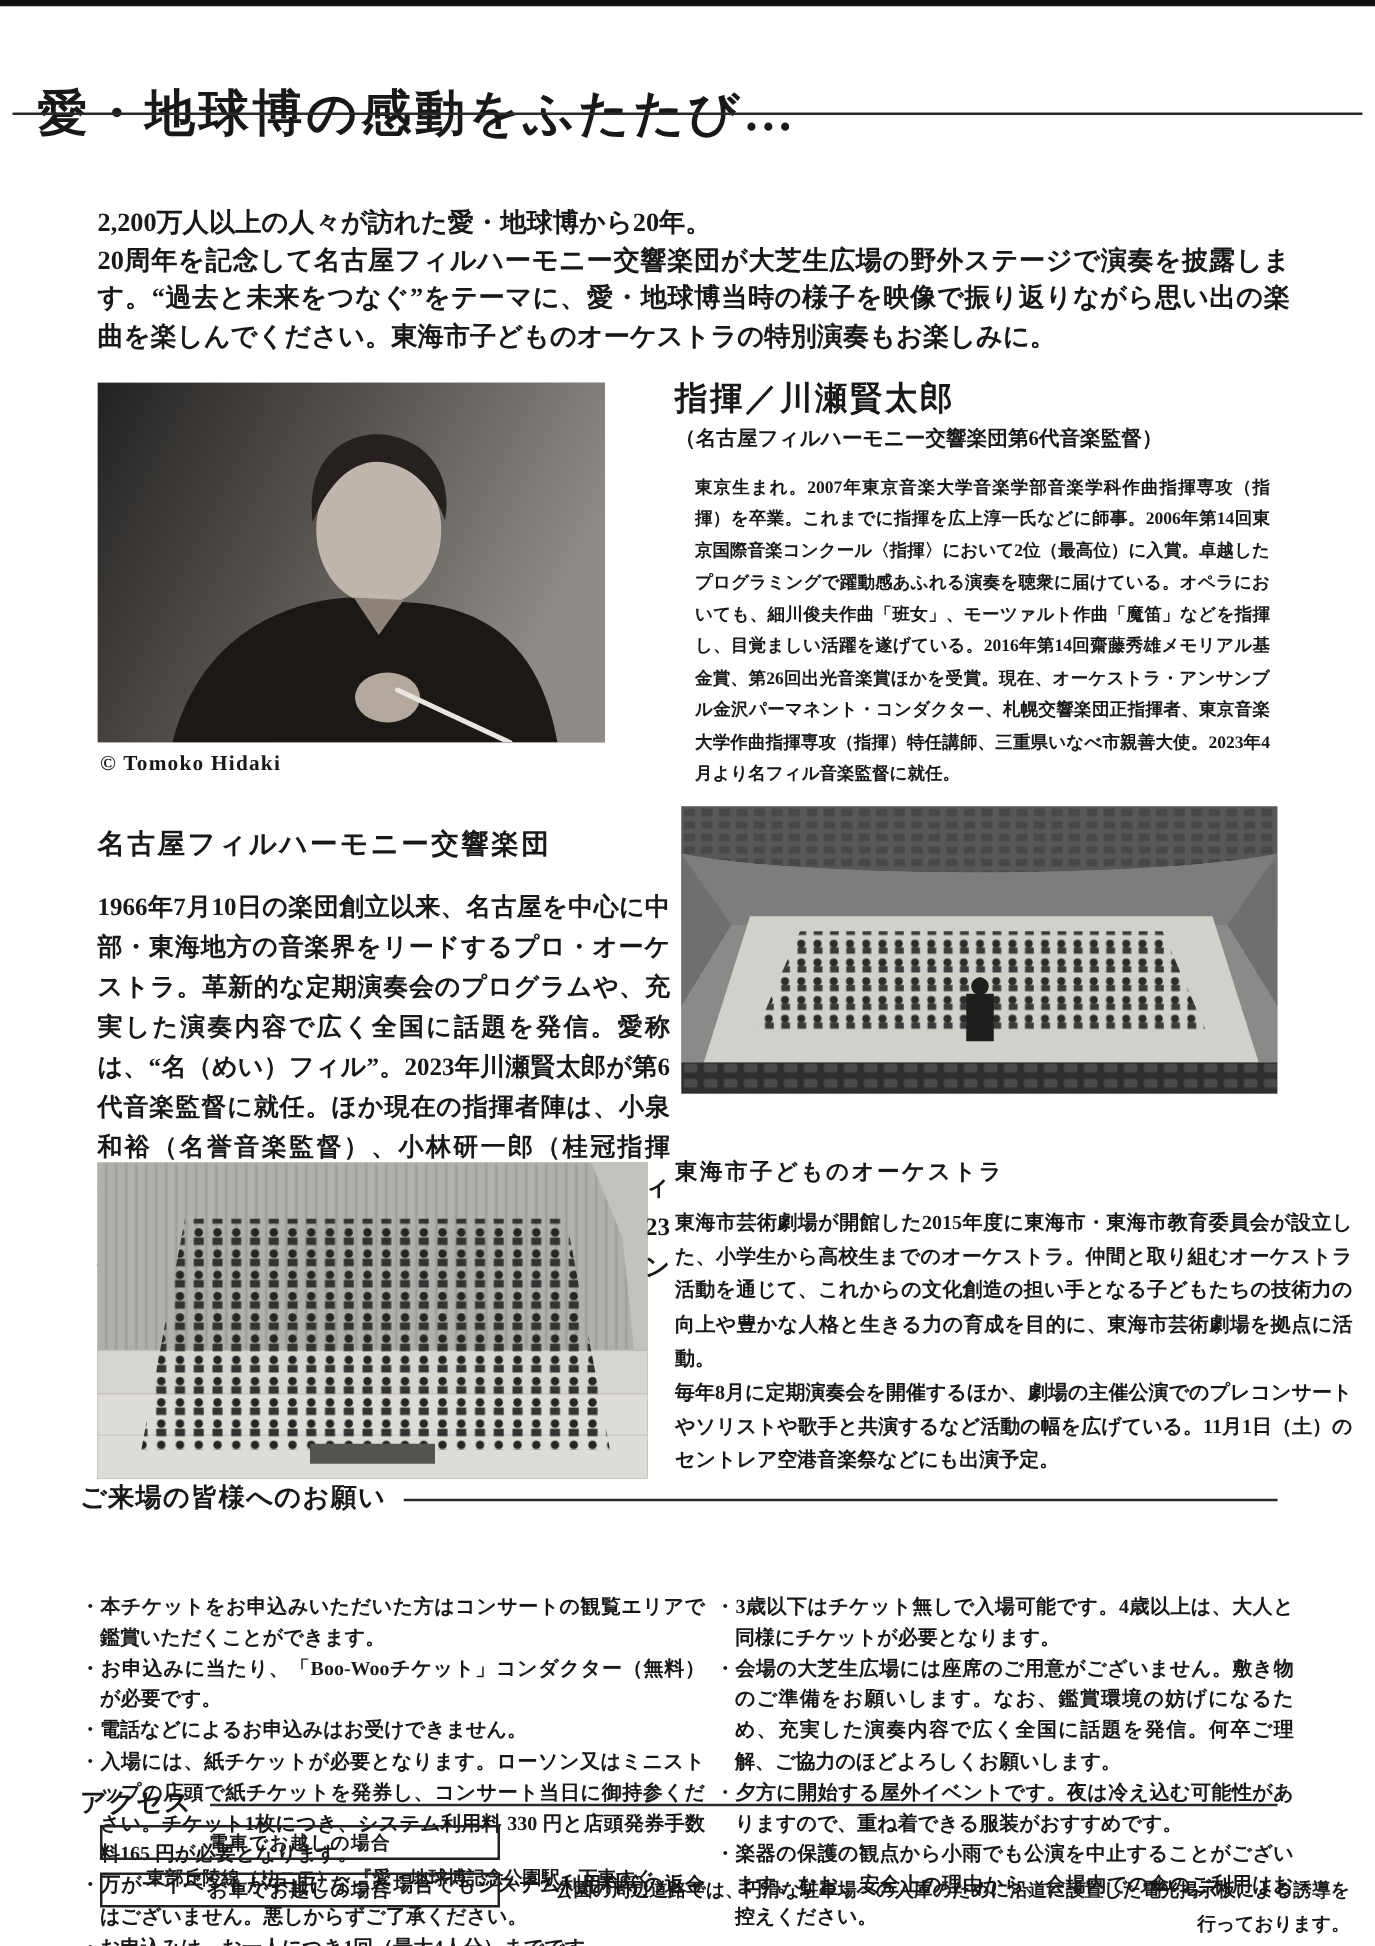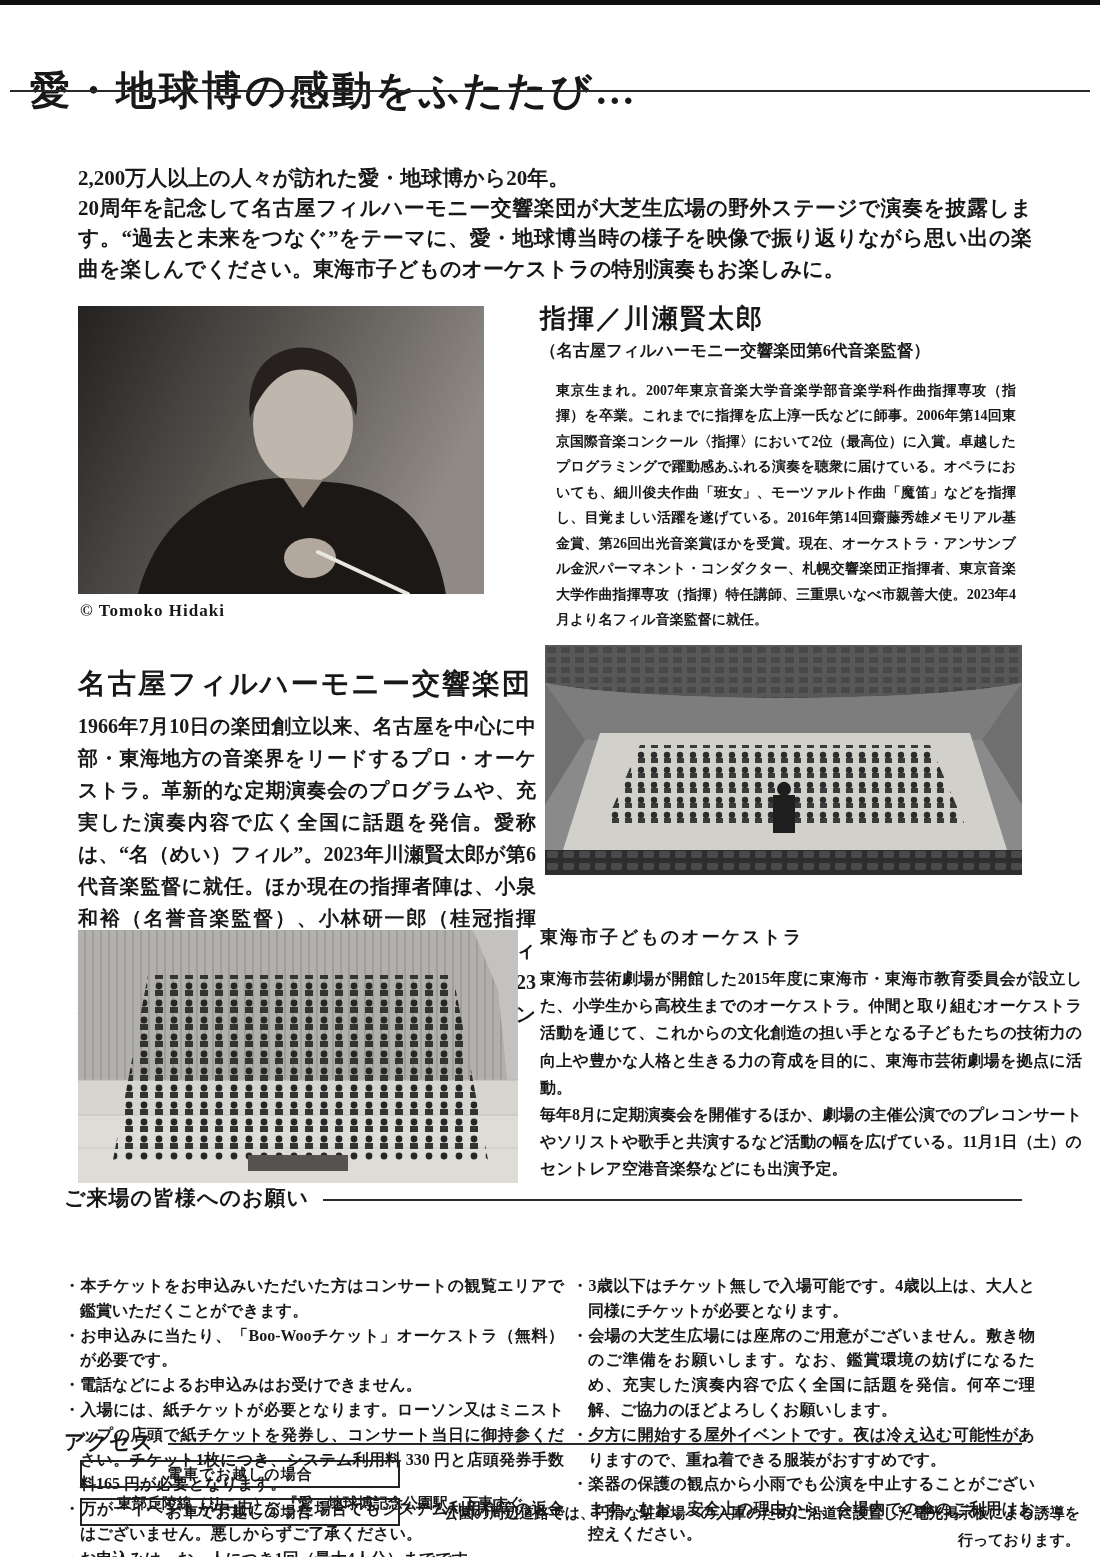--- a/index.html
+++ b/index.html
@@ -25,21 +25,21 @@
   .photo svg{display:block;width:100%;height:100%;}
   .conductor-photo{left:78px;top:306px;width:406px;height:288px;}
   .photo-credit{position:absolute;left:80px;top:601px;font-size:17px;letter-spacing:1px;font-weight:bold;}
 
   .conductor-col{position:absolute;left:540px;top:301px;width:492px;}
   .conductor-heading{font-size:26px;font-weight:bold;letter-spacing:2px;margin:0;}
   .conductor-subheading{font-size:16.5px;font-weight:bold;margin:4px 0 14px 0;}
   .conductor-bio{font-size:14px;line-height:1.82;text-align:justify;font-weight:600;margin:16px;}
 
   .orchestra-heading{
-    position:absolute;left:78px;top:642px;font-size:28px;font-weight:bold;letter-spacing:2px;
+    position:absolute;left:78px;top:642px;font-size:22px;font-weight:bold;letter-spacing:2px;
   }
   .orchestra-desc{
     position:absolute;left:78px;top:690px;width:458px;
     font-size:20px;line-height:1.6;font-weight:700;text-align:justify;
   }
   .orchestra-photo{left:545px;top:645px;width:477px;height:230px;}
 
   .children-photo{left:78px;top:930px;width:440px;height:253px;}
   .children-col{position:absolute;left:540px;top:925px;width:542px;}
   .children-heading{font-size:18px;font-weight:bold;letter-spacing:2px;margin:0 0 16px 0;}
@@ -167,21 +167,21 @@
   <p class="children-desc">東海市芸術劇場が開館した2015年度に東海市・東海市教育委員会が設立した、小学生から高校生までのオーケストラ。仲間と取り組むオーケストラ活動を通じて、これからの文化創造の担い手となる子どもたちの技術力の向上や豊かな人格と生きる力の育成を目的に、東海市芸術劇場を拠点に活動。
 毎年8月に定期演奏会を開催するほか、劇場の主催公演でのプレコンサートやソリストや歌手と共演するなど活動の幅を広げている。11月1日（土）のセントレア空港音楽祭などにも出演予定。</p>
 </div>
 
 <div class="section-heading-row notices-heading-row">
   <span class="section-heading">ご来場の皆様へのお願い</span>
   <span class="heading-rule"></span>
 </div>
 <div class="notices-col notices-left">
   <div class="notice-item">・本チケットをお申込みいただいた方はコンサートの観覧エリアで鑑賞いただくことができます。</div>
-  <div class="notice-item">・お申込みに当たり、「Boo-Wooチケット」オーケストラ（無料）が必要です。</div>
+  <div class="notice-item">・お申込みに当たり、「Boo-Wooチケット」コンダクター（無料）が必要です。</div>
   <div class="notice-item">・電話などによるお申込みはお受けできません。</div>
   <div class="notice-item">・入場には、紙チケットが必要となります。ローソン又はミニストップの店頭で紙チケットを発券し、コンサート当日に御持参ください。チケット1枚につき、システム利用料 330 円と店頭発券手数料165 円が必要となります。</div>
   <div class="notice-item">・万が一イベントが中止になった場合でもシステム利用料等の返金はございません。悪しからずご了承ください。</div>
   <div class="notice-item">・お申込みは、お一人につき1回（最大4人分）までです。</div>
 </div>
 <div class="notices-col notices-right">
   <div class="notice-item">・3歳以下はチケット無しで入場可能です。4歳以上は、大人と同様にチケットが必要となります。</div>
   <div class="notice-item">・会場の大芝生広場には座席のご用意がございません。敷き物のご準備をお願いします。なお、鑑賞環境の妨げになるため、充実した演奏内容で広く全国に話題を発信。何卒ご理解、ご協力のほどよろしくお願いします。</div>
   <div class="notice-item">・夕方に開始する屋外イベントです。夜は冷え込む可能性がありますので、重ね着できる服装がおすすめです。</div>
   <div class="notice-item">・楽器の保護の観点から小雨でも公演を中止することがございます。なお、安全上の理由から、会場内での傘のご利用はお控えください。</div>

